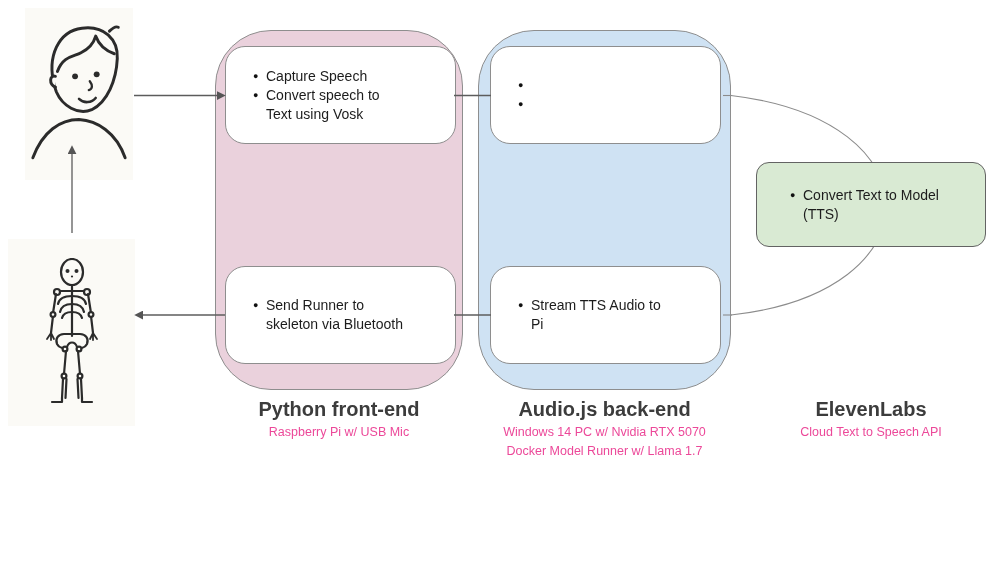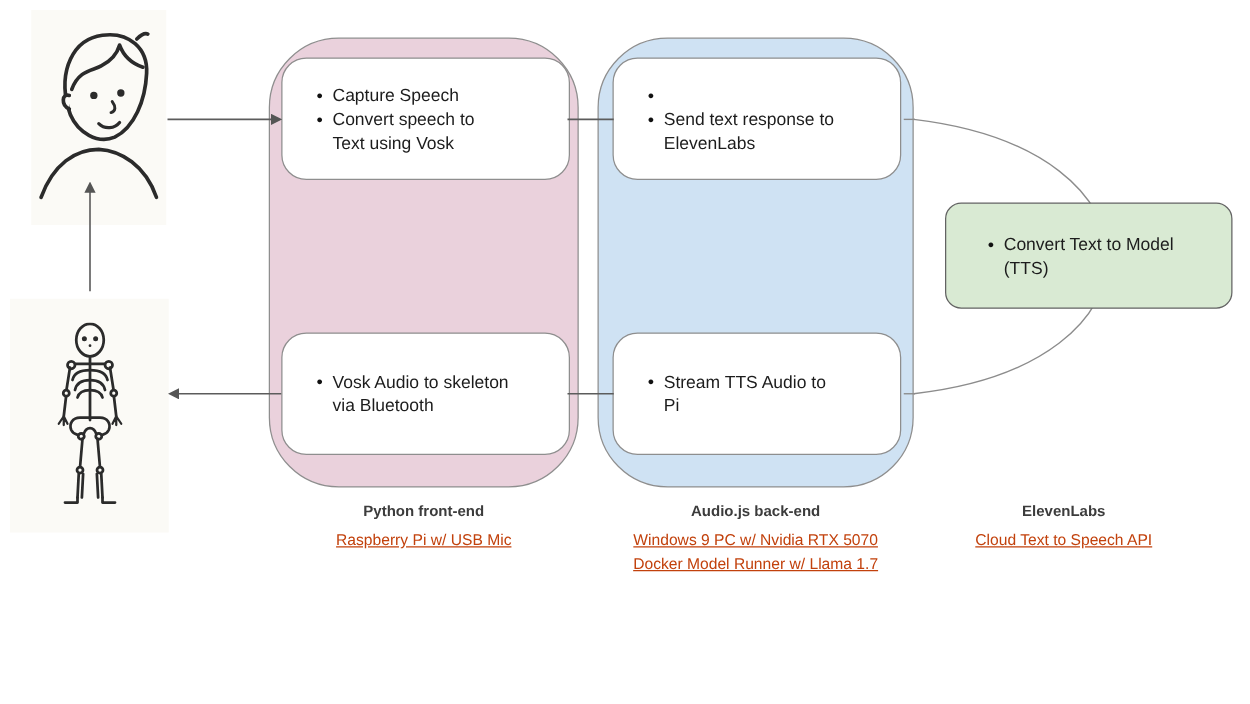--- a/index.html
+++ b/index.html
@@ -27,23 +27,23 @@
   .blist{height:100%;display:flex;flex-direction:column;justify-content:center;padding-left:27px;box-sizing:border-box;}
   .gbox .blist{padding-left:33px;}
   .bitem{display:flex;align-items:flex-start;}
   .dot{width:13px;font-size:9px;line-height:19px;color:#111;flex:0 0 13px;}
   .btxt{width:142px;font-size:14px;line-height:19px;color:#1c1c1c;}
   .gbox .btxt{width:140px;}
 
   .col-label{position:absolute;top:400px;text-align:center;z-index:1;}
   .label-frontend{left:215px;width:248px;}
   .label-backend{left:478px;width:253px;}
-  .label-elevenlabs{left:736px;width:230px;}
-  .col-title{font-size:12px;font-weight:bold;color:#3c3c3c;line-height:19px;margin-bottom:4px;}
-  .col-sub{font-size:12.5px;color:#c2410c;line-height:19px;text-decoration:underline;}
+  .label-elevenlabs{left:756px;width:230px;}
+  .col-title{font-size:20px;font-weight:bold;color:#3c3c3c;line-height:19px;margin-bottom:4px;}
+  .col-sub{font-size:12.5px;color:#ec4899;line-height:19px;}
 
   .sketch{stroke:#2b2b2b;fill:none;stroke-linecap:round;stroke-linejoin:round;}
 </style>
 </head>
 <body>
 
 <div class="canvas">
 
   <div class="img-card person-card">
     <svg width="108" height="172" viewBox="0 0 110 172">
@@ -118,35 +118,34 @@
         <div class="bitem">
           <span class="dot">●</span>
           <span class="btxt">Convert speech to Text using Vosk</span>
         </div>
       </div>
     </div>
     <div class="wbox bottom">
       <div class="blist">
         <div class="bitem">
           <span class="dot">●</span>
-          <span class="btxt">Vosk Audio to skeleton via Bluetooth</span>
+          <span class="btxt">Send Runner to skeleton via Bluetooth</span>
         </div>
       </div>
     </div>
   </div>
 
   <div class="container backend">
     <div class="wbox top">
       <div class="blist">
         <div class="bitem">
           <span class="dot">●</span>
         </div>
         <div class="bitem">
           <span class="dot">●</span>
-          <span class="btxt">Send text response to ElevenLabs</span>
         </div>
       </div>
     </div>
     <div class="wbox bottom">
       <div class="blist">
         <div class="bitem">
           <span class="dot">●</span>
           <span class="btxt">Stream TTS Audio to Pi</span>
         </div>
       </div>
@@ -161,21 +160,21 @@
       </div>
     </div>
   </div>
 
   <div class="col-label label-frontend">
     <div class="col-title">Python front-end</div>
     <div class="col-sub">Raspberry Pi w/ USB Mic</div>
   </div>
   <div class="col-label label-backend">
     <div class="col-title">Audio.js back-end</div>
-    <div class="col-sub">Windows 9 PC w/ Nvidia RTX 5070</div>
+    <div class="col-sub">Windows 14 PC w/ Nvidia RTX 5070</div>
     <div class="col-sub">Docker Model Runner w/ Llama 1.7</div>
   </div>
   <div class="col-label label-elevenlabs">
     <div class="col-title">ElevenLabs</div>
     <div class="col-sub">Cloud Text to Speech API</div>
   </div>
 
 </div>
 
 </body></html>

